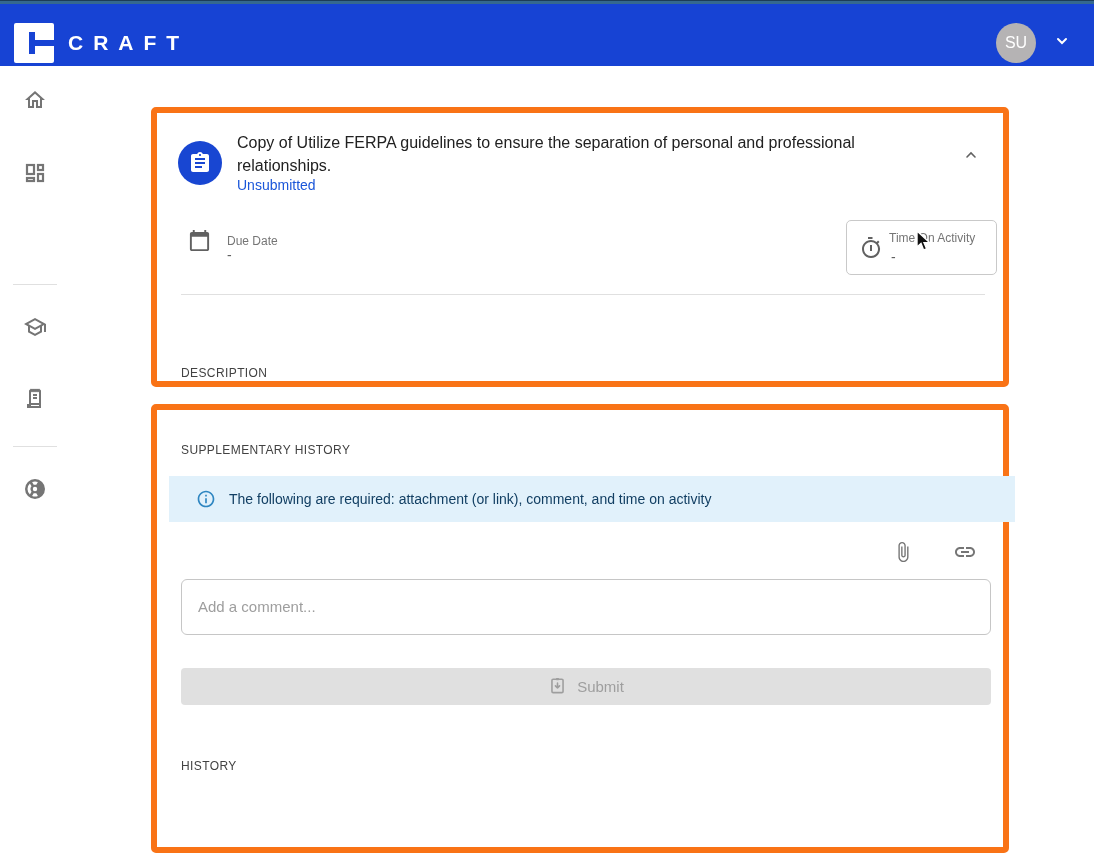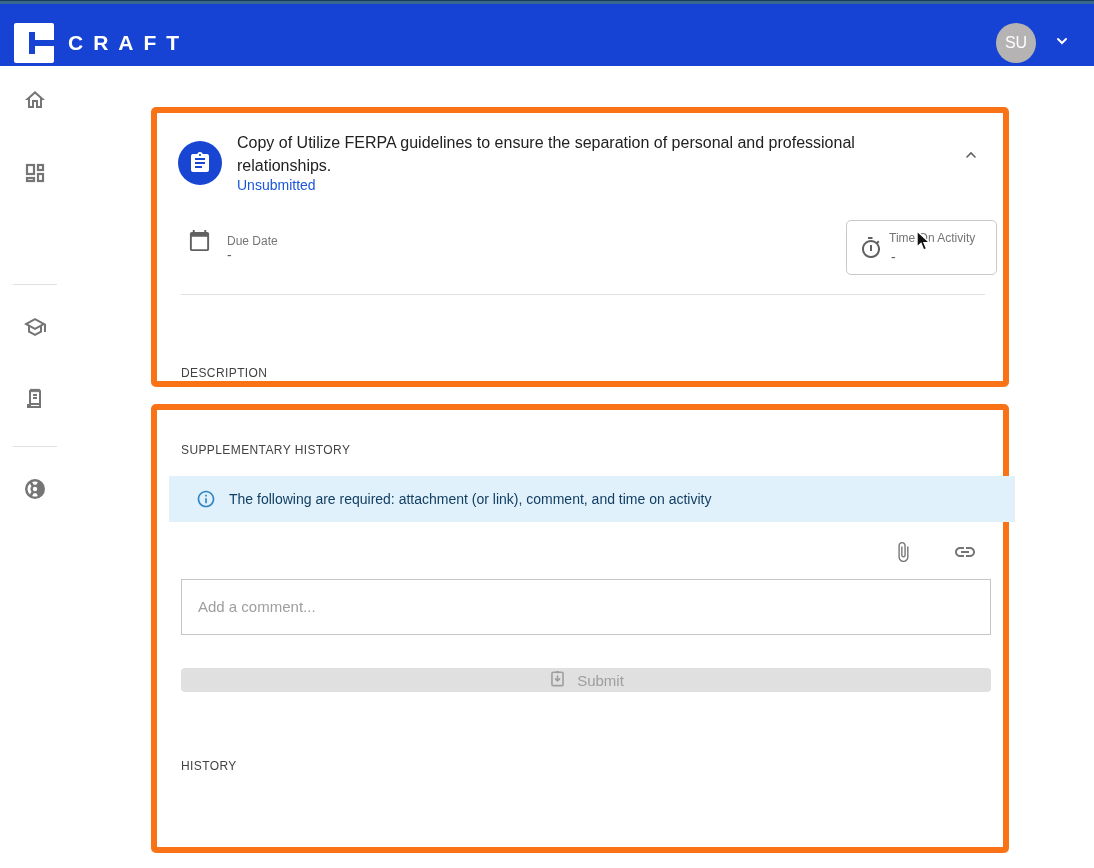--- a/index.html
+++ b/index.html
@@ -49,23 +49,23 @@
   .card1-divider { position:absolute; left:24px; right:18px; top:181px; border-top:1px solid #e0e0e0; }
   .desc-label { position:absolute; left:24px; top:217px; font-size:12px; letter-spacing:0.4px; color:#424242;margin-top:36px; }
 
   
   .supp-label { position:absolute; left:24px; top:33px; font-size:12px; letter-spacing:0.4px; color:#424242; }
   .info-banner { position:absolute; left:0; top:66px; width:100%; height:46px; background:#e1f1fb; display:flex; align-items:center; padding-left:27px; gap:13px;margin-left:12px; }
   .info-icon { color:#2e86c1; flex:0 0 auto; display:flex; }
   .info-text { font-size:14px; color:#123f63; }
   .attach-row { position:absolute; right:18px; top:124px; display:flex; gap:22px; }
   .tool-btn { width:40px; height:40px; display:flex; align-items:center; justify-content:center; color:#757575; cursor:pointer; }
-  .comment-box { position:absolute; left:24px; top:169px; width:810px; height:56px; border:1px solid #c6c6c6; border-radius:0; resize:none; font-family:"Liberation Sans", sans-serif; font-size:15px; color:#212121; padding:18px 16px; outline:none; }
+  .comment-box { position:absolute; left:24px; top:169px; width:810px; height:56px; border:1px solid #c6c6c6; border-radius:6px; resize:none; font-family:"Liberation Sans", sans-serif; font-size:15px; color:#212121; padding:18px 16px; outline:none; }
   .comment-box::placeholder { color:#9e9e9e; }
-  .submit-btn { position:absolute; left:24px; top:258px; width:810px; height:24px; background:#e0e0e0; border:none; border-radius:4px; display:flex; align-items:center; justify-content:center; gap:10px; color:#9e9e9e; font-size:15px; font-family:"Liberation Sans", sans-serif; cursor:pointer; }
+  .submit-btn { position:absolute; left:24px; top:258px; width:810px; height:37px; background:#e0e0e0; border:none; border-radius:4px; display:flex; align-items:center; justify-content:center; gap:10px; color:#9e9e9e; font-size:15px; font-family:"Liberation Sans", sans-serif; cursor:pointer; }
   .hist-label { position:absolute; left:24px; top:349px; font-size:12px; letter-spacing:0.4px; color:#424242; }
   .no-subs { position:absolute; left:0; top:390px; width:100%; text-align:center; font-size:15px; color:#757575; }
 
   
   .cursor { position:absolute; left:915px; top:230px; z-index:50; pointer-events:none; }
 </style>
 </head>
 <body>
 
 <div class="top-strip"></div>

